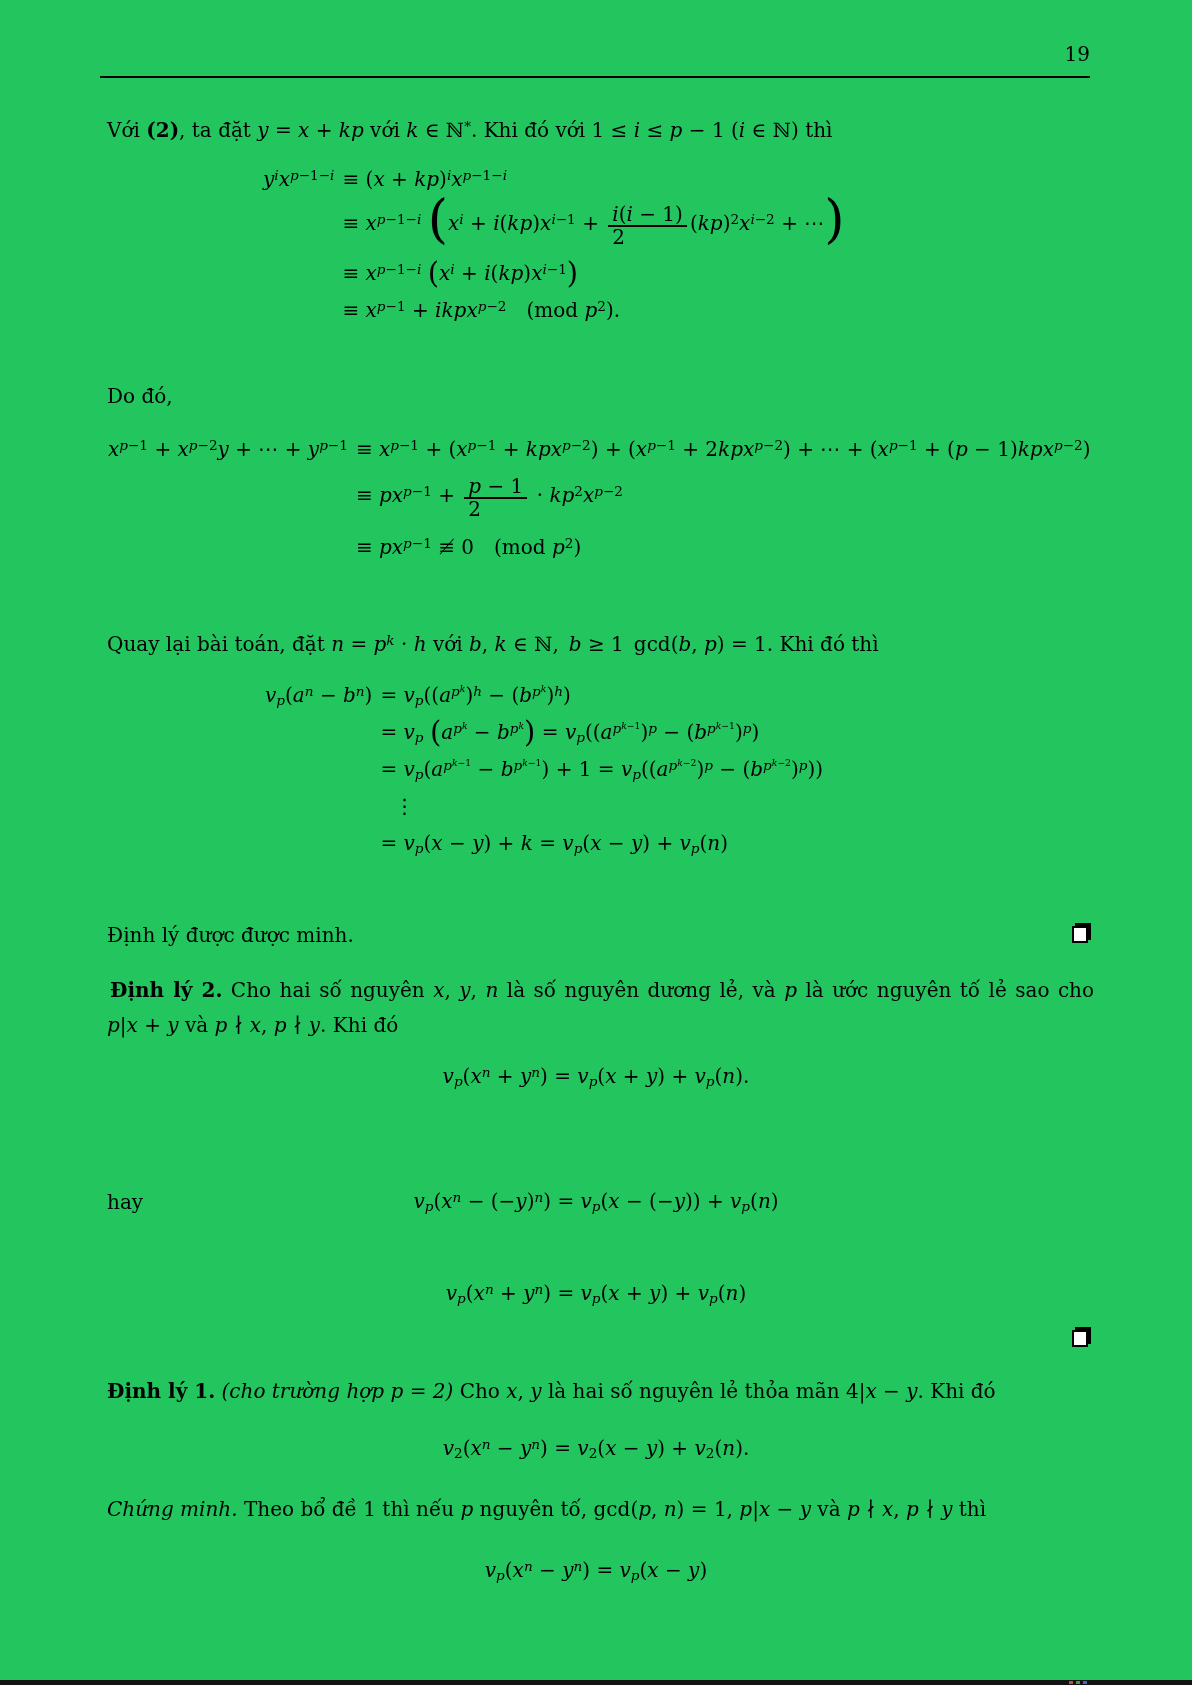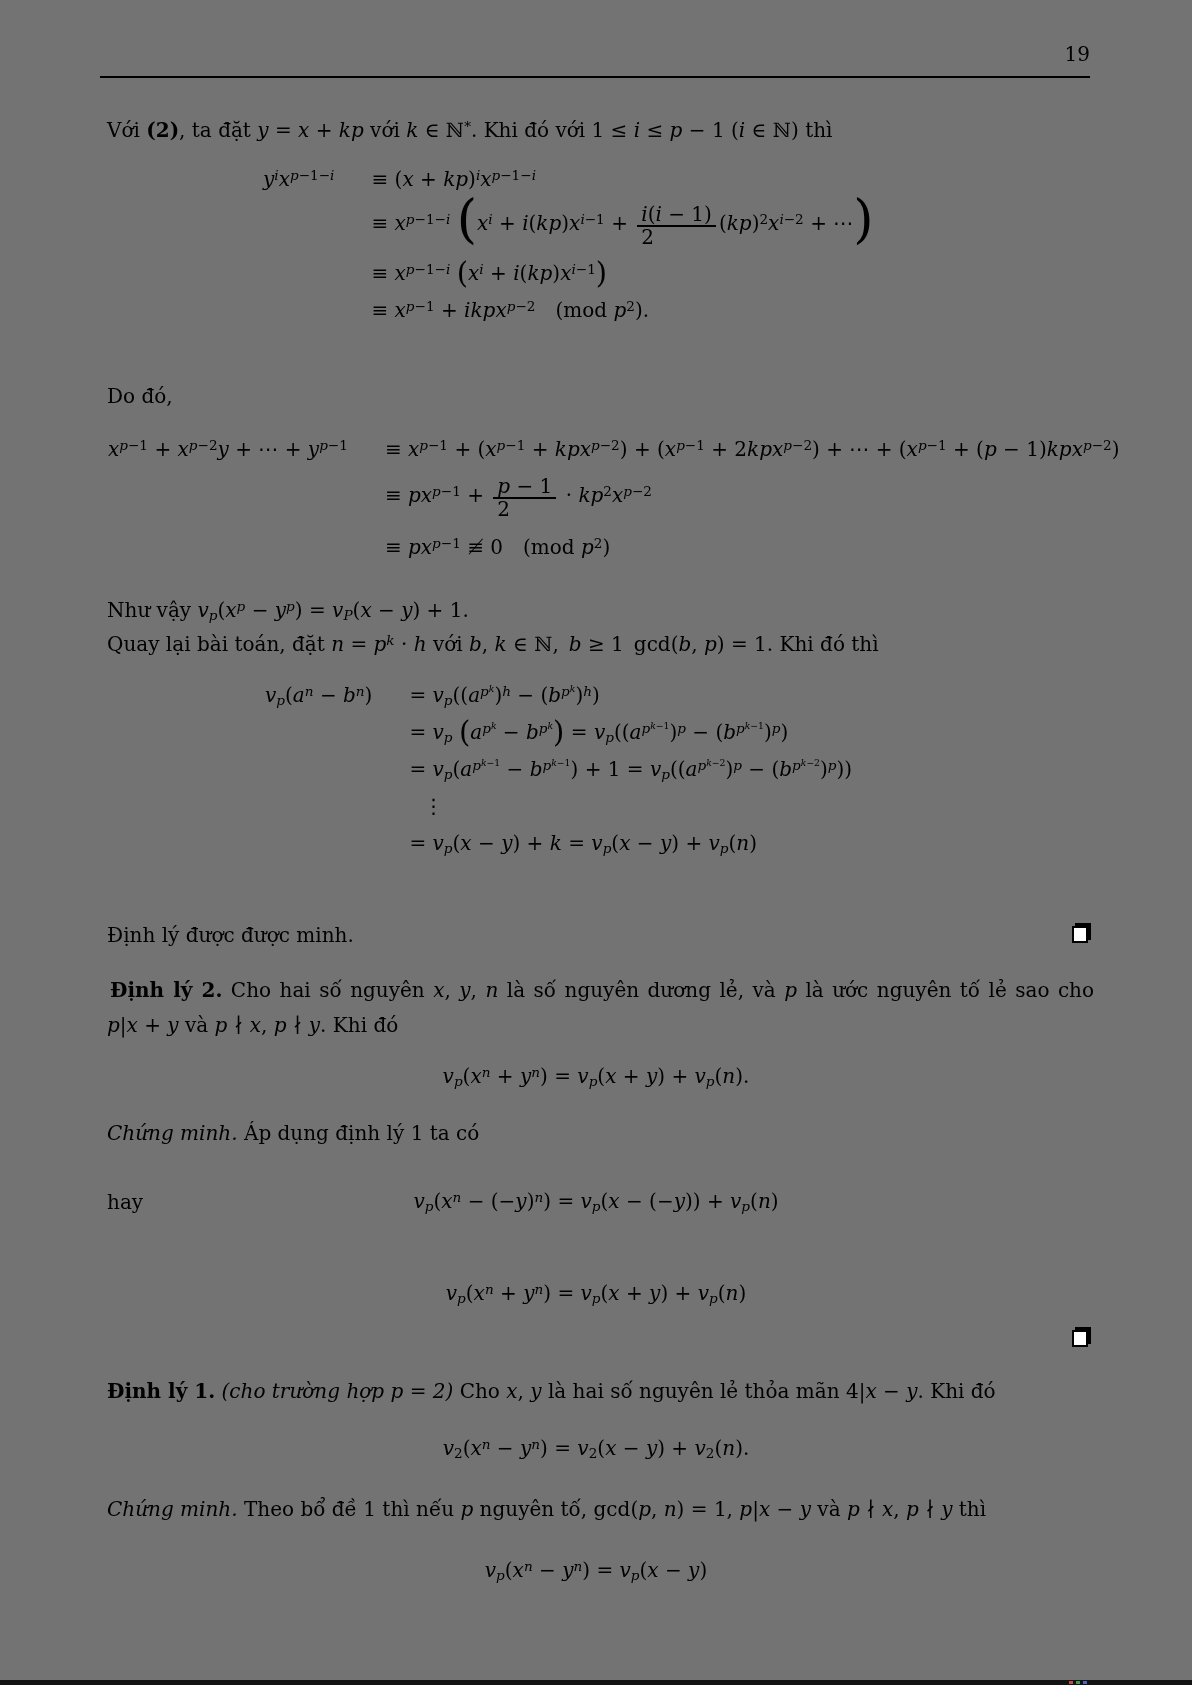--- a/index.html
+++ b/index.html
@@ -1,26 +1,26 @@
 <!DOCTYPE html>
 <html><head>
 <meta charset="utf-8">
 <style>
   html,body{margin:0;padding:0;background:#e8e8e8;}
-  .page{position:relative;width:1192px;height:1685px;background:#737373;color:#000;
+  .page{position:relative;width:1192px;height:1685px;background:#22c55e;color:#000;
         font-family:"DejaVu Serif","DejaVu Sans",serif;font-size:20px;overflow:hidden;}
   .pageno{position:absolute;right:102px;top:42px;font-size:20px;}
   .rule{position:absolute;left:100px;top:76px;width:990px;border-top:2px solid #000;height:0;}
   .tl{position:absolute;left:107px;line-height:26px;white-space:nowrap;}
   .jline{position:absolute;left:110px;width:984px;line-height:26px;text-align:justify;text-align-last:justify;}
   .disp{position:absolute;left:100px;width:992px;text-align:center;white-space:nowrap;}
   .eqgrid{position:absolute;display:grid;grid-template-columns:max-content max-content;
           column-gap:8px;row-gap:13px;align-items:center;white-space:nowrap;}
   .eqgrid .l{justify-self:end;text-align:right;}
-  .eqgrid .r{justify-self:start;margin-left:29px;}
+  .eqgrid .r{justify-self:start;}
   i{font-style:italic;}
   .rm{font-style:normal;text-align:right;}
   .it{font-style:italic;}
   b{font-weight:bold;}
   sup{font-size:68%;line-height:0;vertical-align:0.45em;}
   sub{font-size:68%;line-height:0;vertical-align:-0.22em;}
   .frac{display:inline-block;vertical-align:-0.72em;text-align:left;line-height:1.06;margin:0 3px;}
   .fnum{display:block;padding:0 4px;}
   .fden{display:block;border-top:2px solid #000;padding:0 4px;}
   .bp{line-height:0;}
@@ -57,21 +57,20 @@
 
   <div class="eqgrid" style="left:108px;top:437px;row-gap:15px">
     <div class="l"><span class="m"><i>x</i><sup><i>p</i>−1</sup> + <i>x</i><sup><i>p</i>−2</sup><i>y</i> + ⋯ + <i>y</i><sup><i>p</i>−1</sup></span></div>
     <div class="r"><span class="m">≡ <i>x</i><sup><i>p</i>−1</sup> + (<i>x</i><sup><i>p</i>−1</sup> + <i>kpx</i><sup><i>p</i>−2</sup>) + (<i>x</i><sup><i>p</i>−1</sup> + 2<i>kpx</i><sup><i>p</i>−2</sup>) + ⋯ + (<i>x</i><sup><i>p</i>−1</sup> + (<i>p</i> − 1)<i>kpx</i><sup><i>p</i>−2</sup>)</span></div>
     <div class="l"></div>
     <div class="r"><span class="m">≡ <i>px</i><sup><i>p</i>−1</sup> + <span class="frac"><span class="fnum"><i>p</i> − 1</span><span class="fden">2</span></span> · <i>kp</i><sup>2</sup><i>x</i><sup><i>p</i>−2</sup></span></div>
     <div class="l"></div>
     <div class="r"><span class="m">≡ <i>px</i><sup><i>p</i>−1</sup> ≢ 0 <span class="rm">(mod </span><i>p</i><sup>2</sup><span class="rm">)</span></span></div>
   </div>
 
-  <div class="tl" style="top:597px">Như vậy <span class="m"><i>v</i><sub><i>p</i></sub>(<i>x</i><sup><i>p</i></sup> − <i>y</i><sup><i>p</i></sup>) = <i>v</i><sub><i>P</i></sub>(<i>x</i> − <i>y</i>) + 1</span>.</div>
   <div class="tl" style="top:631px">Quay lại bài toán, đặt <span class="m"><i>n</i> = <i>p</i><sup><i>k</i></sup> · <i>h</i></span> với <span class="m"><i>b</i>, <i>k</i> ∈ ℕ, <i>b</i> ≥ 1 <span class="rm">gcd</span>(<i>b</i>, <i>p</i>) = 1</span>. Khi đó thì</div>
 
   <div class="eqgrid" style="left:265px;top:683px">
     <div class="l"><span class="m"><i>v</i><sub><i>p</i></sub>(<i>a</i><sup><i>n</i></sup> − <i>b</i><sup><i>n</i></sup>)</span></div>
     <div class="r"><span class="m">= <i>v</i><sub><i>p</i></sub>((<i>a</i><sup><i>p</i><sup><i>k</i></sup></sup>)<sup><i>h</i></sup> − (<i>b</i><sup><i>p</i><sup><i>k</i></sup></sup>)<sup><i>h</i></sup>)</span></div>
     <div class="l"></div>
     <div class="r"><span class="m">= <i>v</i><sub><i>p</i></sub> <span class="bp bp-md">(</span><i>a</i><sup><i>p</i><sup><i>k</i></sup></sup> − <i>b</i><sup><i>p</i><sup><i>k</i></sup></sup><span class="bp bp-md">)</span> = <i>v</i><sub><i>p</i></sub>((<i>a</i><sup><i>p</i><sup><i>k</i>−1</sup></sup>)<sup><i>p</i></sup> − (<i>b</i><sup><i>p</i><sup><i>k</i>−1</sup></sup>)<sup><i>p</i></sup>)</span></div>
     <div class="l"></div>
     <div class="r"><span class="m">= <i>v</i><sub><i>p</i></sub>(<i>a</i><sup><i>p</i><sup><i>k</i>−1</sup></sup> − <i>b</i><sup><i>p</i><sup><i>k</i>−1</sup></sup>) + 1 = <i>v</i><sub><i>p</i></sub>((<i>a</i><sup><i>p</i><sup><i>k</i>−2</sup></sup>)<sup><i>p</i></sup> − (<i>b</i><sup><i>p</i><sup><i>k</i>−2</sup></sup>)<sup><i>p</i></sup>))</span></div>
     <div class="l"></div>
@@ -80,21 +79,20 @@
     <div class="r"><span class="m">= <i>v</i><sub><i>p</i></sub>(<i>x</i> − <i>y</i>) + <i>k</i> = <i>v</i><sub><i>p</i></sub>(<i>x</i> − <i>y</i>) + <i>v</i><sub><i>p</i></sub>(<i>n</i>)</span></div>
   </div>
 
   <div class="tl" style="top:922px">Định lý được được minh.</div>
   <span class="qed" style="top:926px;right:104px"></span>
 
   <div class="jline" style="top:977px"><b>Định lý 2.</b> Cho hai số nguyên <span class="m"><i>x</i>, <i>y</i></span>, <span class="m"><i>n</i></span> là số nguyên dương lẻ, và <span class="m"><i>p</i></span> là ước nguyên tố lẻ sao cho</div>
   <div class="tl" style="top:1012px"><span class="m"><i>p</i>|<i>x</i> + <i>y</i></span> và <span class="m"><i>p</i> ∤ <i>x</i>, <i>p</i> ∤ <i>y</i></span>. Khi đó</div>
   <div class="disp" style="top:1064px"><span class="m"><i>v</i><sub><i>p</i></sub>(<i>x</i><sup><i>n</i></sup> + <i>y</i><sup><i>n</i></sup>) = <i>v</i><sub><i>p</i></sub>(<i>x</i> + <i>y</i>) + <i>v</i><sub><i>p</i></sub>(<i>n</i>).</span></div>
 
-  <div class="tl" style="top:1120px"><span class="it">Chứng minh.</span> Áp dụng định lý 1 ta có</div>
   <div class="disp" style="top:1189px"><span class="m"><i>v</i><sub><i>p</i></sub>(<i>x</i><sup><i>n</i></sup> − (−<i>y</i>)<sup><i>n</i></sup>) = <i>v</i><sub><i>p</i></sub>(<i>x</i> − (−<i>y</i>)) + <i>v</i><sub><i>p</i></sub>(<i>n</i>)</span></div>
   <div class="tl" style="top:1189px">hay</div>
   <div class="disp" style="top:1281px"><span class="m"><i>v</i><sub><i>p</i></sub>(<i>x</i><sup><i>n</i></sup> + <i>y</i><sup><i>n</i></sup>) = <i>v</i><sub><i>p</i></sub>(<i>x</i> + <i>y</i>) + <i>v</i><sub><i>p</i></sub>(<i>n</i>)</span></div>
   <span class="qed" style="top:1330px;right:104px"></span>
 
   <div class="tl" style="top:1378px"><b>Định lý 1.</b> <span class="it">(cho trường hợp <span class="m"><i>p</i> = 2</span>)</span> Cho <span class="m"><i>x</i>, <i>y</i></span> là hai số nguyên lẻ thỏa mãn <span class="m">4|<i>x</i> − <i>y</i></span>. Khi đó</div>
   <div class="disp" style="top:1436px"><span class="m"><i>v</i><sub>2</sub>(<i>x</i><sup><i>n</i></sup> − <i>y</i><sup><i>n</i></sup>) = <i>v</i><sub>2</sub>(<i>x</i> − <i>y</i>) + <i>v</i><sub>2</sub>(<i>n</i>).</span></div>
 
   <div class="tl" style="top:1496px"><span class="it">Chứng minh.</span> Theo bổ đề 1 thì nếu <span class="m"><i>p</i></span> nguyên tố, <span class="m"><span class="rm">gcd</span>(<i>p</i>, <i>n</i>) = 1, <i>p</i>|<i>x</i> − <i>y</i></span> và <span class="m"><i>p</i> ∤ <i>x</i>, <i>p</i> ∤ <i>y</i></span> thì</div>
   <div class="disp" style="top:1558px"><span class="m"><i>v</i><sub><i>p</i></sub>(<i>x</i><sup><i>n</i></sup> − <i>y</i><sup><i>n</i></sup>) = <i>v</i><sub><i>p</i></sub>(<i>x</i> − <i>y</i>)</span></div>

